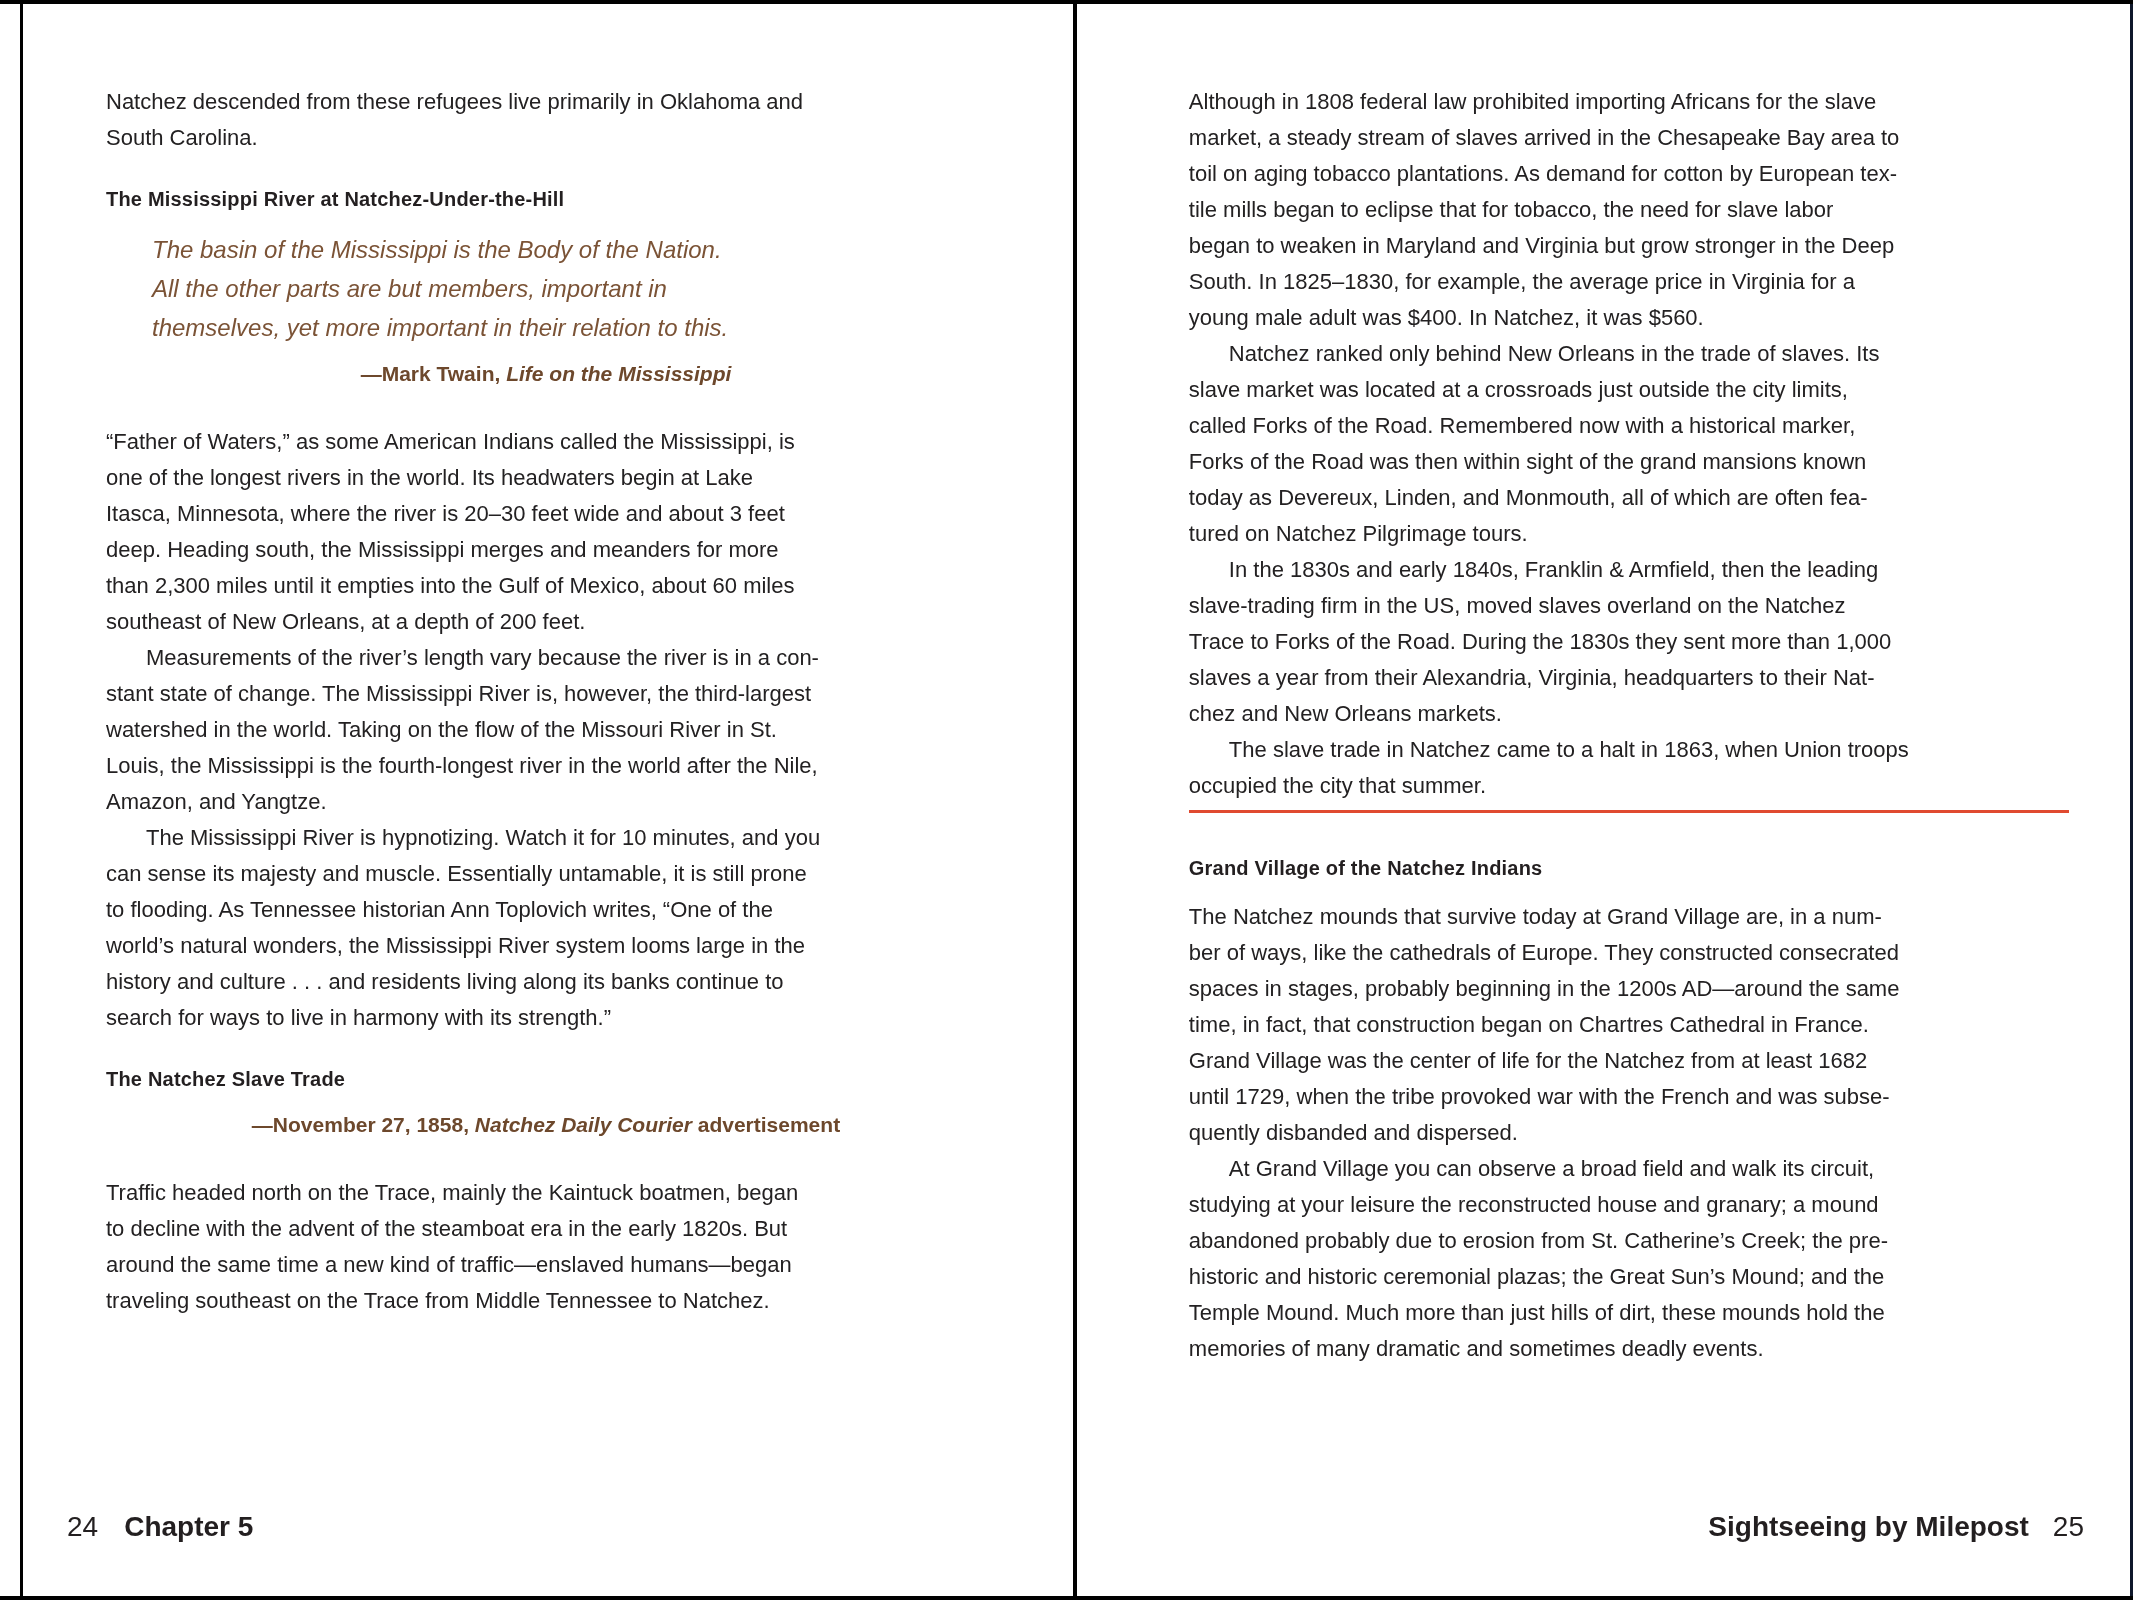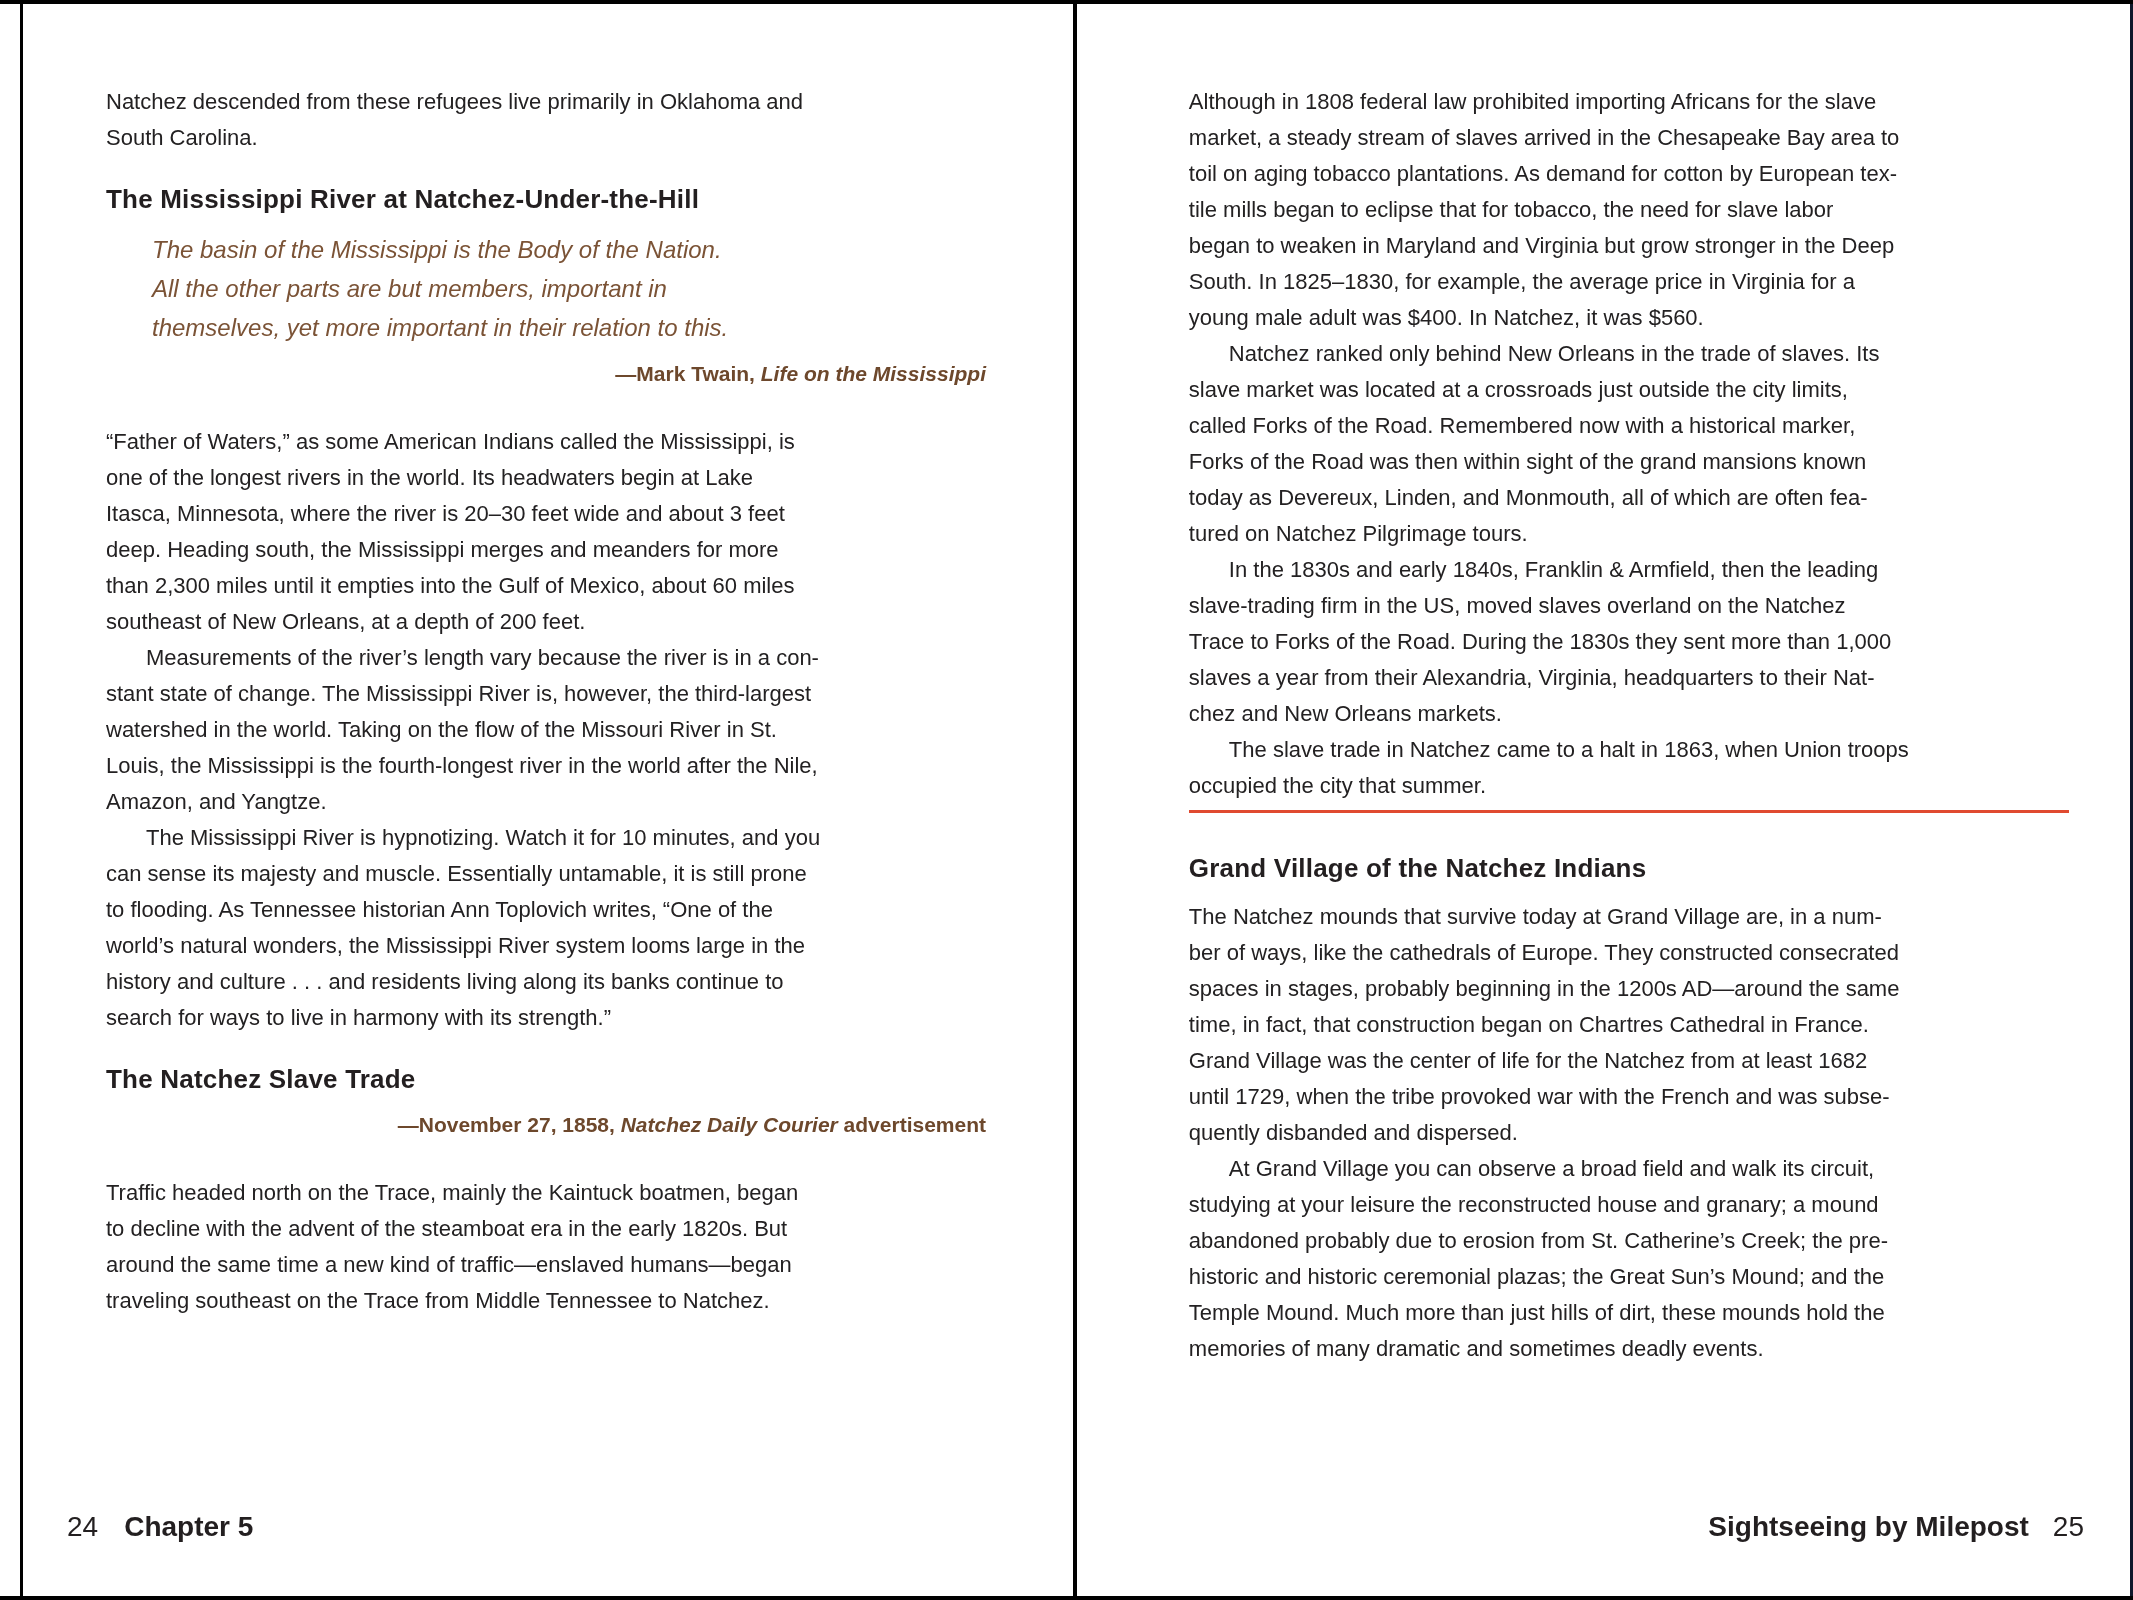--- a/index.html
+++ b/index.html
@@ -10,29 +10,29 @@
     font-family:"Liberation Sans", sans-serif; color:#231f20;padding-left:20px;
   }
   .page { position:relative; box-sizing:border-box; height:100%; background:#fff; }
   .page.left  { width:1067px; border-left:3px solid #000; border-right:4px solid #000; padding:80px 0 0 83px; }
   .page.right { width:1066px; border-right:3px solid #0f172a; padding:80px 0 0 112px; }
   .col { width:880px; }
 
   p.body { margin:0; font-size:22px; line-height:36px; white-space:pre-line; color:#232122; }
   p.ind  { text-indent:40px; }
 
-  h2.sec { margin:26px 0 14px 0; font-size:26px; line-height:34px; font-weight:bold; color:#231f20; letter-spacing:0.2px; }
+  h2.sec { margin:26px 0 14px 0; font-size:20px; line-height:34px; font-weight:bold; color:#231f20; letter-spacing:0.2px; }
   h2.sec.gv { margin-top:38px; }
 
   .quote {
     margin:12px 0 0 46px; width:780px; white-space:pre-line;
     font-style:italic; font-size:24px; line-height:39px; color:#7b5336;
   }
   .attr {
-    margin:12px 0 36px 0; width:880px; text-align:right;
+    margin:12px 0 36px 0; width:880px; text-align:center;
     font-size:21px; line-height:29px; font-weight:bold; color:#6d482c;
   }
   .attr .work { font-style:italic; }
 
   .rule { width:880px; height:3px; background:#e04a30; margin:6px 0 12px 0; }
 
   .sidebar {
     max-width:800px; font-style:italic; font-size:21px; line-height:29px; color:#231f20;
   }
   .sidebar .bi { font-weight:bold; }

